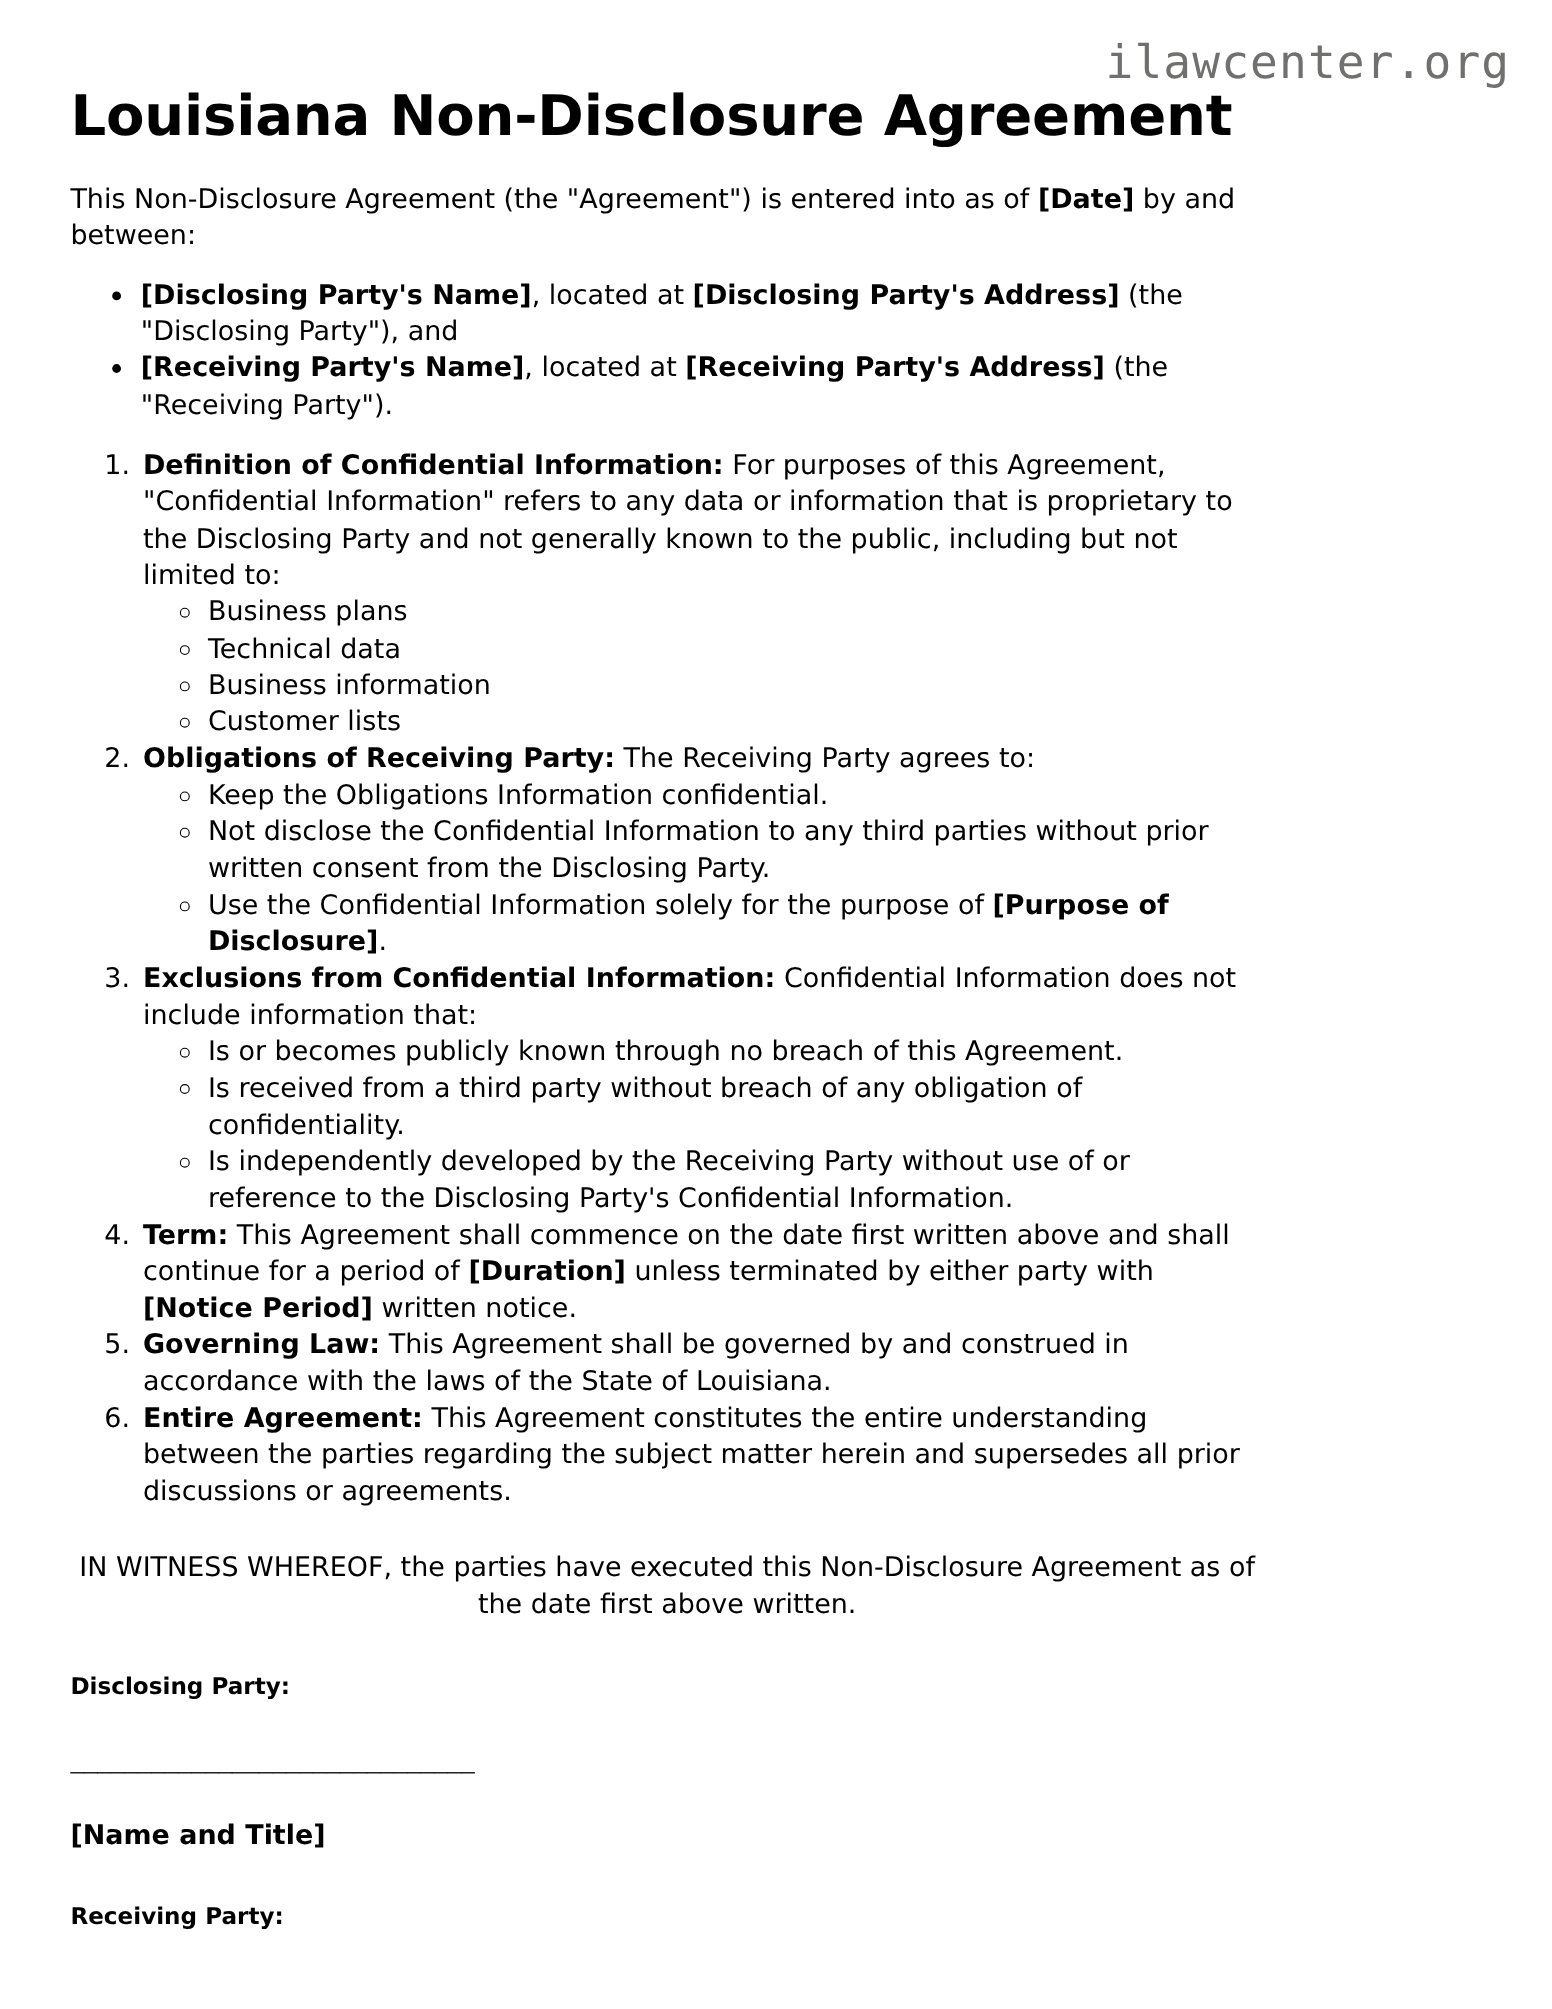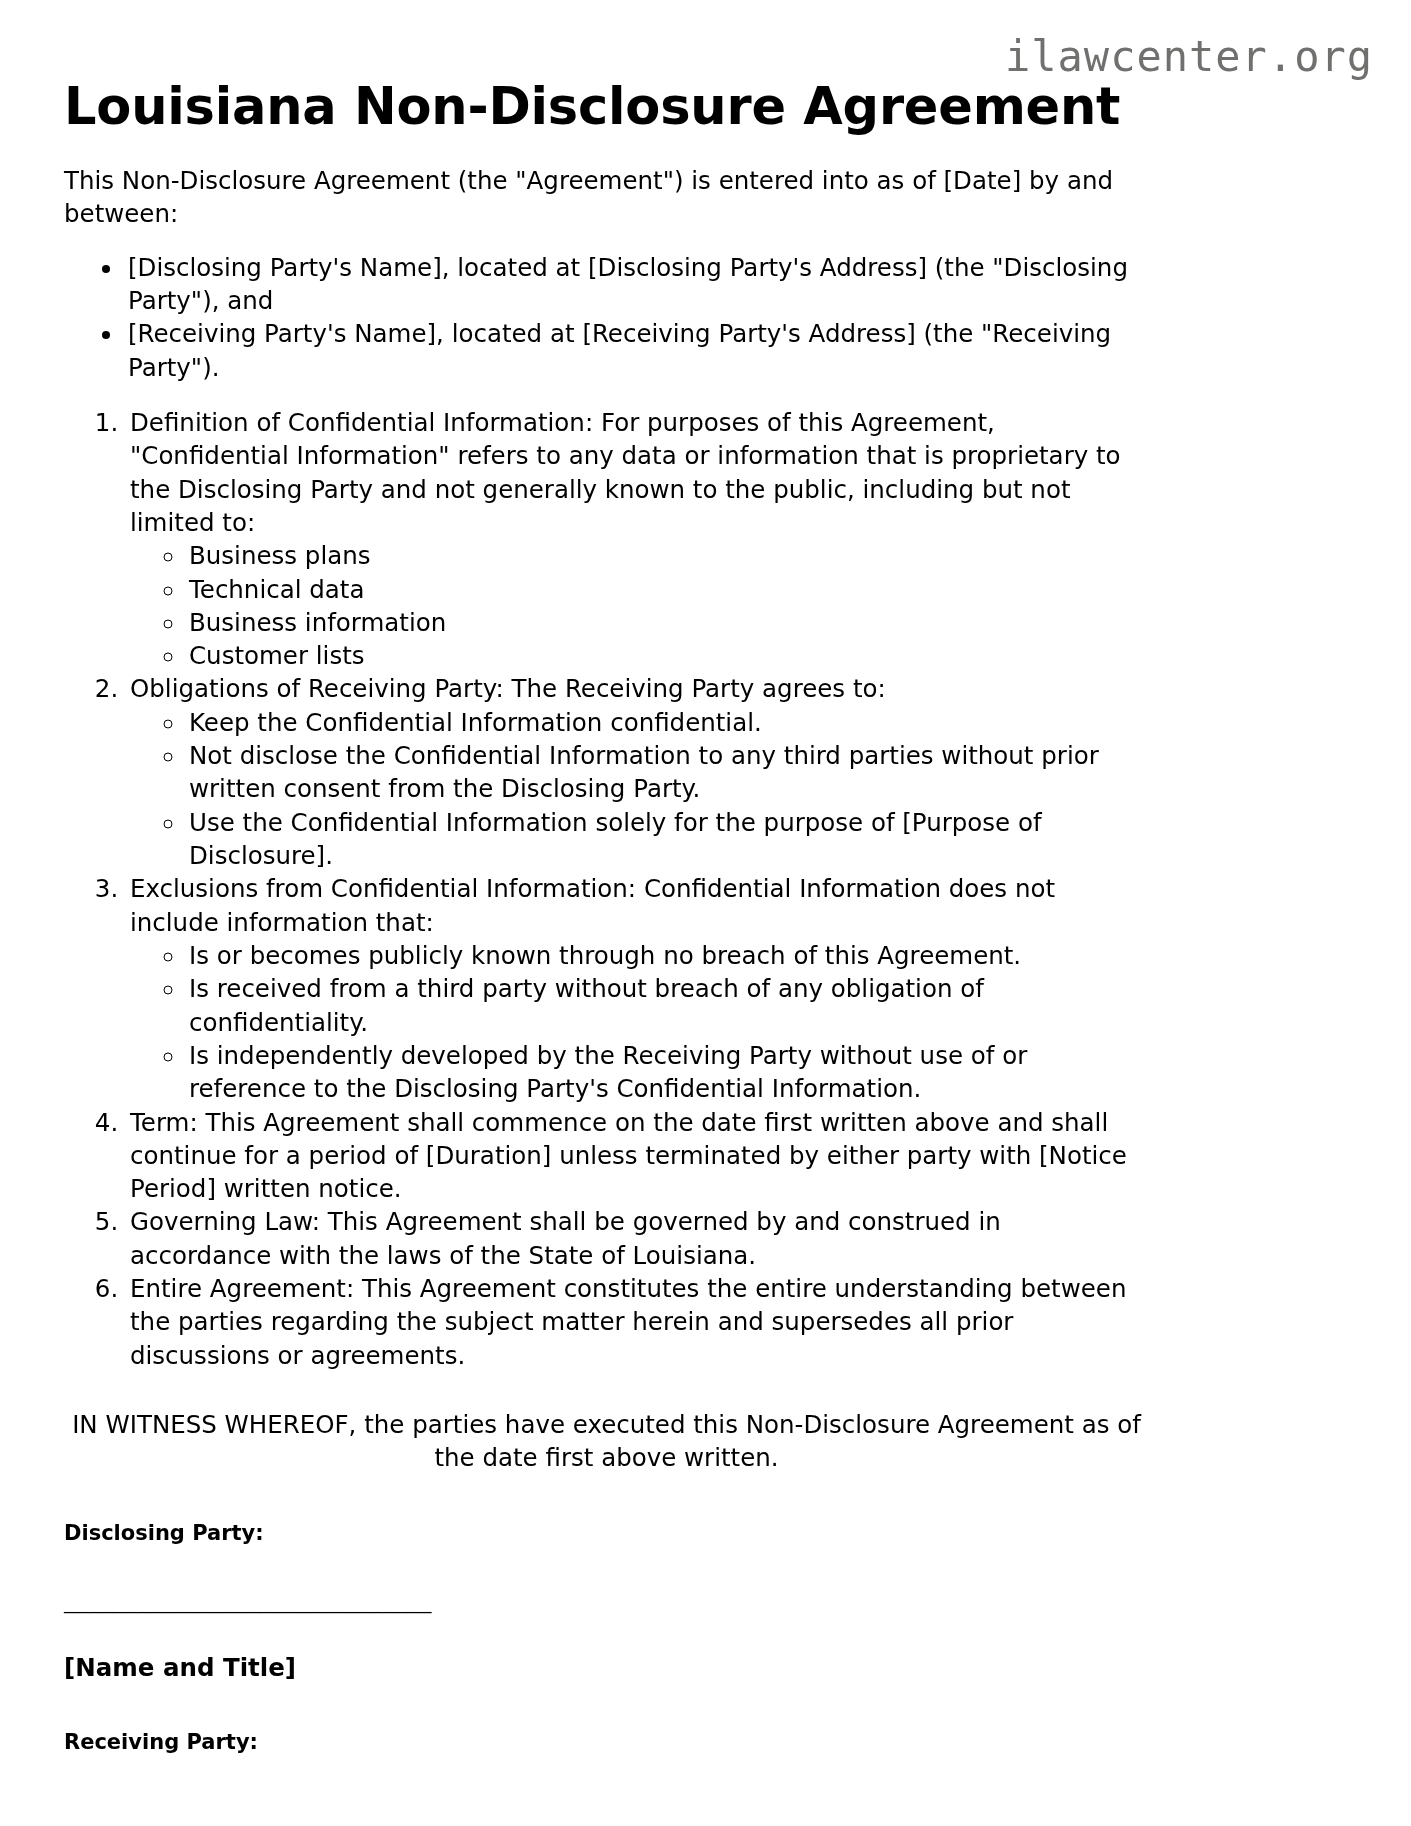--- a/index.html
+++ b/index.html
@@ -54,21 +54,21 @@
     white-space: nowrap;
   }
 
   p.para {
     font-size: 24.5px;
     line-height: 1.36;
     margin: 29px 0 0 0;
   }
 
   b, strong {
-    font-weight: normal;
+    font-weight: bold;
   }
 
   ul.party-list {
     list-style-type: disc;
     margin: 20px 0 0 0;
     padding-left: 60px;
     font-size: 24.5px;
     line-height: 1.36;
   }
   ul.party-list > li {
@@ -153,21 +153,21 @@
         <ul class="sublist">
           <li>Business plans</li>
           <li>Technical data</li>
           <li>Business information</li>
           <li>Customer lists</li>
         </ul>
       </li>
 
       <li><b>Obligations of Receiving Party:</b><span> The Receiving Party agrees to:</span>
         <ul class="sublist">
-          <li>Keep the Confidential Information confidential.</li>
+          <li>Keep the Obligations Information confidential.</li>
           <li>Not disclose the Confidential Information to any third parties without prior written consent from the Disclosing Party.</li>
           <li><span>Use the Confidential Information solely for the purpose of </span><b>[Purpose of Disclosure]</b><span>.</span></li>
         </ul>
       </li>
 
       <li><b>Exclusions from Confidential Information:</b><span> Confidential Information does not include information that:</span>
         <ul class="sublist">
           <li>Is or becomes publicly known through no breach of this Agreement.</li>
           <li>Is received from a third party without breach of any obligation of confidentiality.</li>
           <li>Is independently developed by the Receiving Party without use of or reference to the Disclosing Party's Confidential Information.</li>

